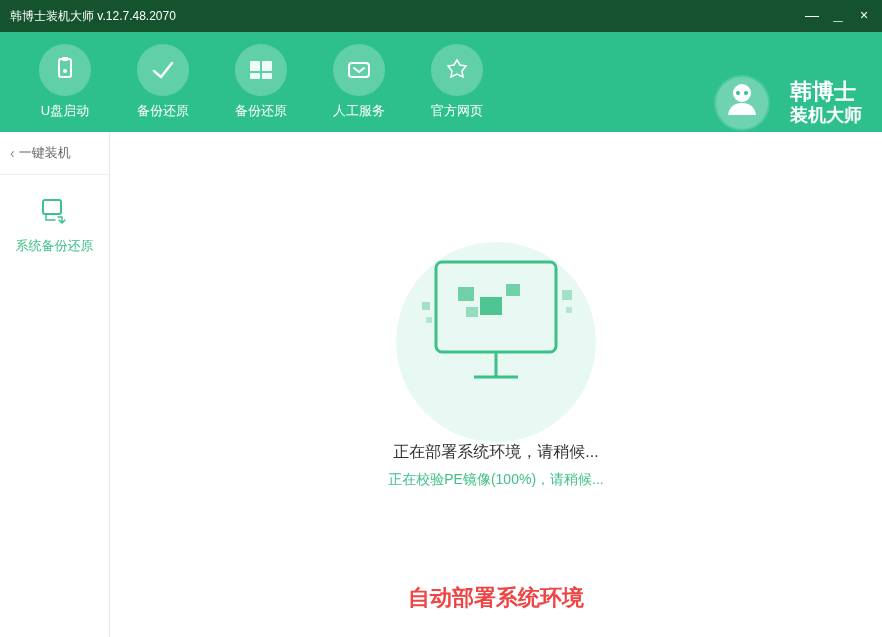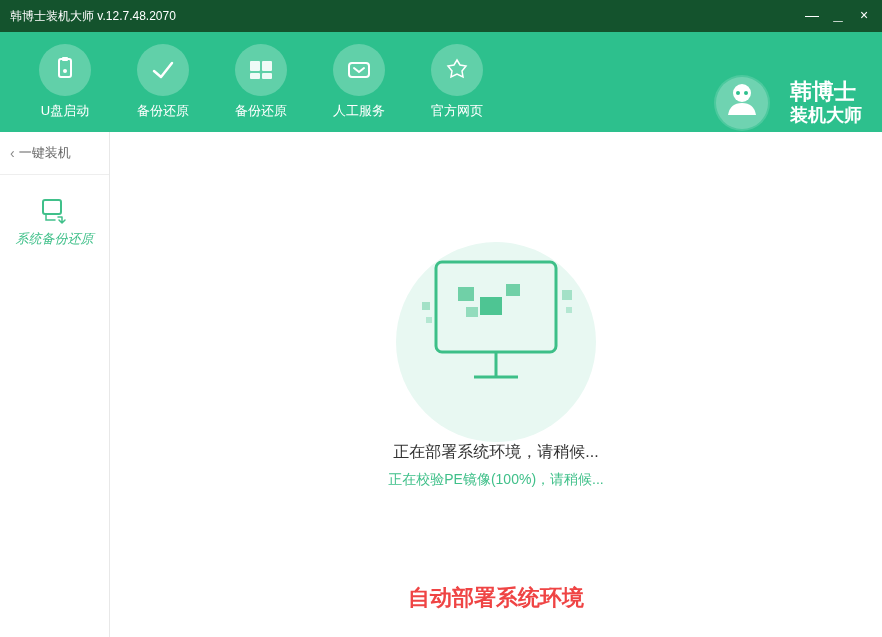--- a/index.html
+++ b/index.html
@@ -127,22 +127,21 @@
       color: #888;
     }
     .sidebar-item {
       display: flex;
       flex-direction: column;
       align-items: center;
       padding: 20px 0 10px 0;
       cursor: pointer;
       color: #40c08a;
       font-size: 13px;
-      gap: 5px;
-      font-style: italic;
+      gap: 12px;
     }
     .sidebar-item svg {
       width: 30px;
       height: 30px;
     }
 
     
     .content {
       flex: 1;
       display: flex;

